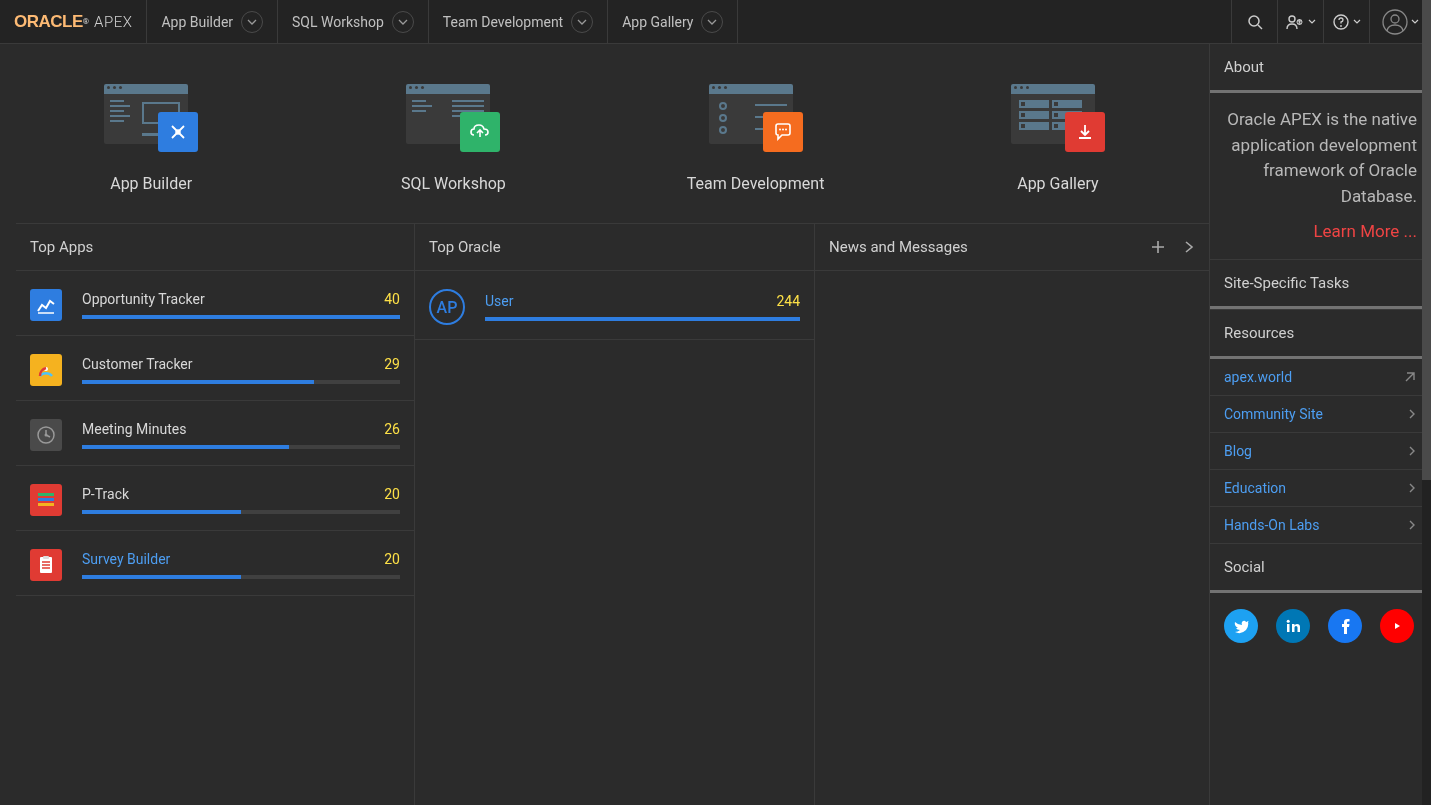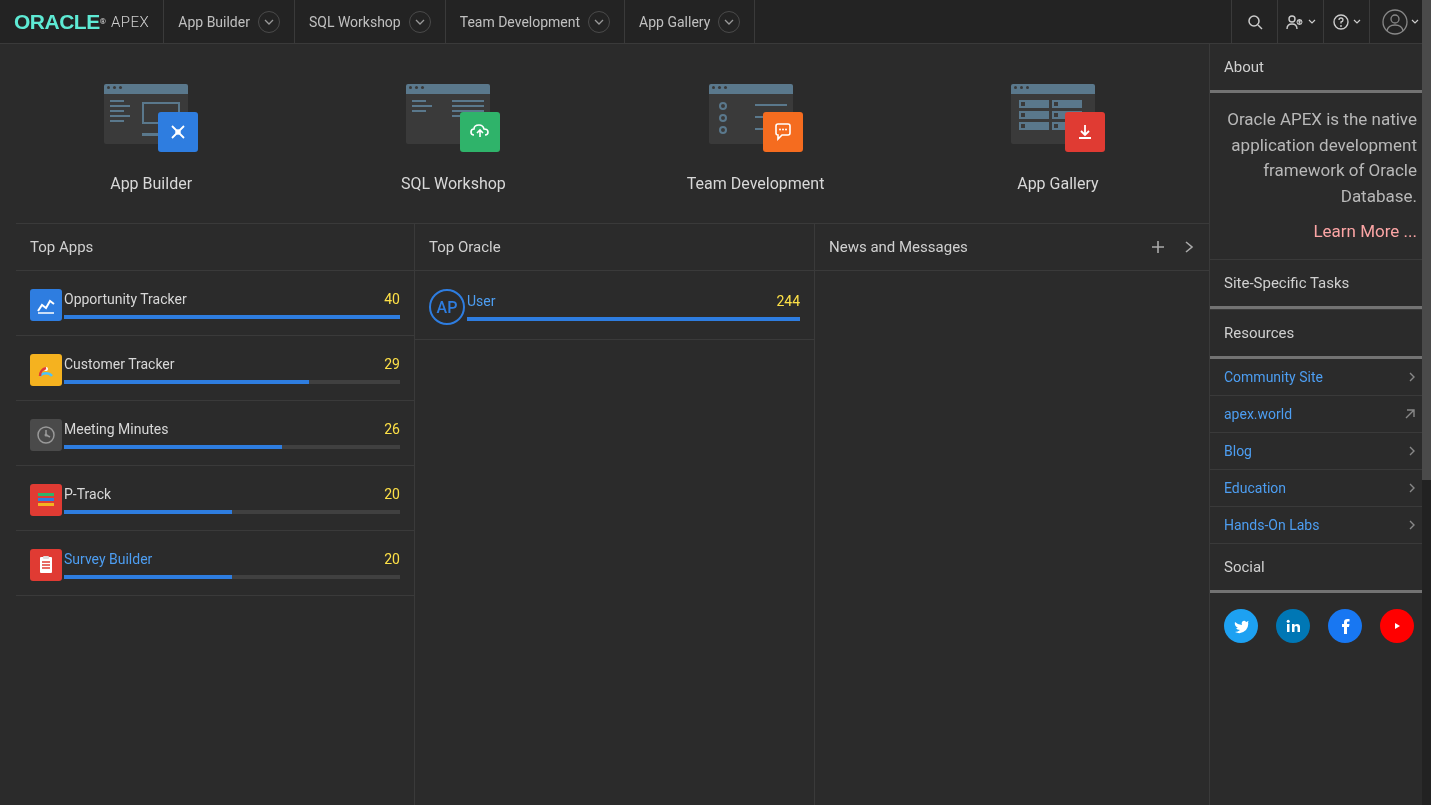--- a/index.html
+++ b/index.html
@@ -20,23 +20,23 @@
 }
 .logo-area {
   display: flex;
   align-items: center;
   padding: 0 14px;
   border-right: 1px solid #3a3a3a;
 }
 .logo-oracle {
   font-family: Arial, sans-serif;
   font-weight: 700;
-  font-size: 21px;
+  font-size: 17px;
   letter-spacing: -0.5px;
-  color: #5eead4;
+  color: #fdba74;
 }
 .logo-reg { font-size: 8px; vertical-align: super; }
 .logo-apex {
   font-size: 15px;
   font-weight: 300;
   color: #d0d0d0;
   margin-left: 5px;
   letter-spacing: 0.5px;
 }
 .nav-items { display: flex; align-items: stretch; }
@@ -142,21 +142,21 @@
   align-items: center;
   justify-content: space-between;
 }
 .panel-header-icons { display: flex; gap: 18px; }
 .panel-body { flex: 1; overflow-y: auto; }
 .list-row {
   display: flex;
   align-items: center;
   padding: 18px 14px 14px 14px;
   border-bottom: 1px solid #3a3a3a;
-  gap: 2px;
+  gap: 20px;
   cursor: pointer;
 }
 .app-icon {
   width: 32px; height: 32px;
   border-radius: 3px;
   flex-shrink: 0;
   display: flex; align-items: center; justify-content: center;
 }
 .user-avatar {
   width: 36px; height: 36px;
@@ -182,21 +182,21 @@
   display: flex;
   flex-direction: column;
 }
 .side-section-header {
   padding: 14px 14px;
   font-size: 15px;
   color: #d0d0d0;
   border-bottom: 3px solid #737373;
 }
 .side-body { padding: 14px; font-size: 17px; color: #b8b8b8; line-height: 1.5; border-bottom: 1px solid #3a3a3a; text-align: right; }
-.side-link { color: #fca5a5; text-decoration: none; display: block; margin-top: 10px; }
+.side-link { color: #ef4444; text-decoration: none; display: block; margin-top: 10px; }
 .res-list { }
 .res-item {
   display: flex;
   align-items: center;
   justify-content: space-between;
   padding: 10px 14px;
   border-bottom: 1px solid #3a3a3a;
   color: #4d9ef2;
   font-size: 14px;
   cursor: pointer;
@@ -557,29 +557,29 @@
   <div class="sidebar">
     <div class="side-section-header">About</div>
     <div class="side-body">
       <span>Oracle APEX is the native application development framework of Oracle Database.</span>
       <a href="#" class="side-link">Learn More ...</a>
     </div>
     <div class="side-section-header" style="border-top:none">Site-Specific Tasks</div>
     <div class="side-section-header" style="border-top:1px solid #3a3a3a">Resources</div>
     <div class="res-list" id="res-list">
           <div class="res-item">
+            <span>apex.world</span>
+            <svg width="14" height="14" viewBox="0 0 14 14">
+              <path d="M4 3 L11 3 L11 10 M11 3 L3 11" stroke="#888" stroke-width="1.4" fill="none"></path>
+            </svg>
+          </div>
+          <div class="res-item">
             <span>Community Site</span>
             <svg width="10" height="12" viewBox="0 0 10 12">
               <path d="M3 2 L7 6 L3 10" stroke="#888" stroke-width="1.4" fill="none"></path>
-            </svg>
-          </div>
-          <div class="res-item">
-            <span>apex.world</span>
-            <svg width="14" height="14" viewBox="0 0 14 14">
-              <path d="M4 3 L11 3 L11 10 M11 3 L3 11" stroke="#888" stroke-width="1.4" fill="none"></path>
             </svg>
           </div>
           <div class="res-item">
             <span>Blog</span>
             <svg width="10" height="12" viewBox="0 0 10 12">
               <path d="M3 2 L7 6 L3 10" stroke="#888" stroke-width="1.4" fill="none"></path>
             </svg>
           </div>
           <div class="res-item">
             <span>Education</span>

